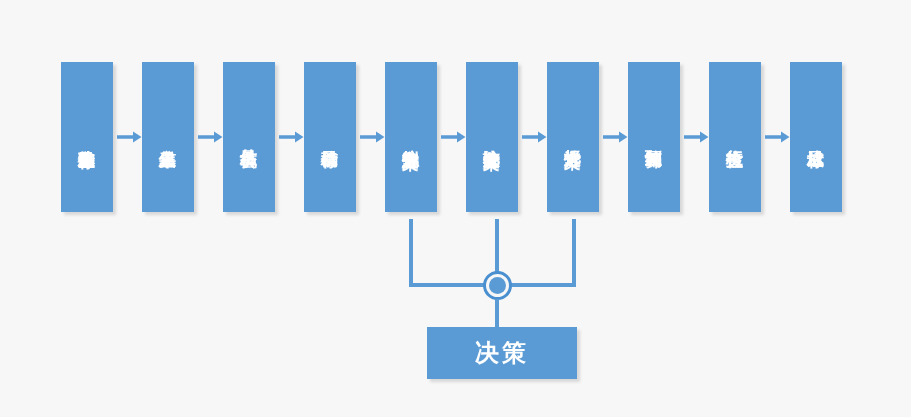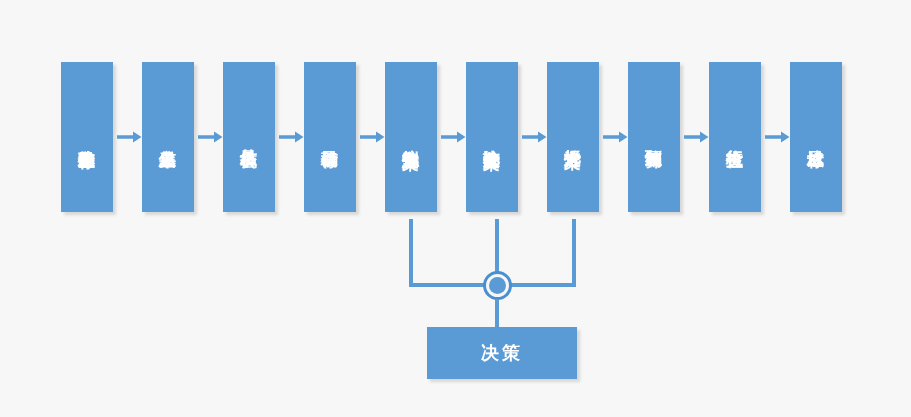--- a/index.html
+++ b/index.html
@@ -101,21 +101,21 @@
     height: 52px;
     background: #5b9bd5;
     box-shadow: 3px 3px 3px rgba(0, 0, 0, 0.13);
     display: flex;
     align-items: center;
     justify-content: center;
     box-sizing: border-box;
   }
   .decision-label {
     color: #ffffff;
-    font-size: 18px;
+    font-size: 24px;
     font-weight: bold;
     letter-spacing: 3px;
   }
 </style>
 </head>
 <body>
 
 <div id="canvas">
 
   <div class="step-box" style="left:61px;">

